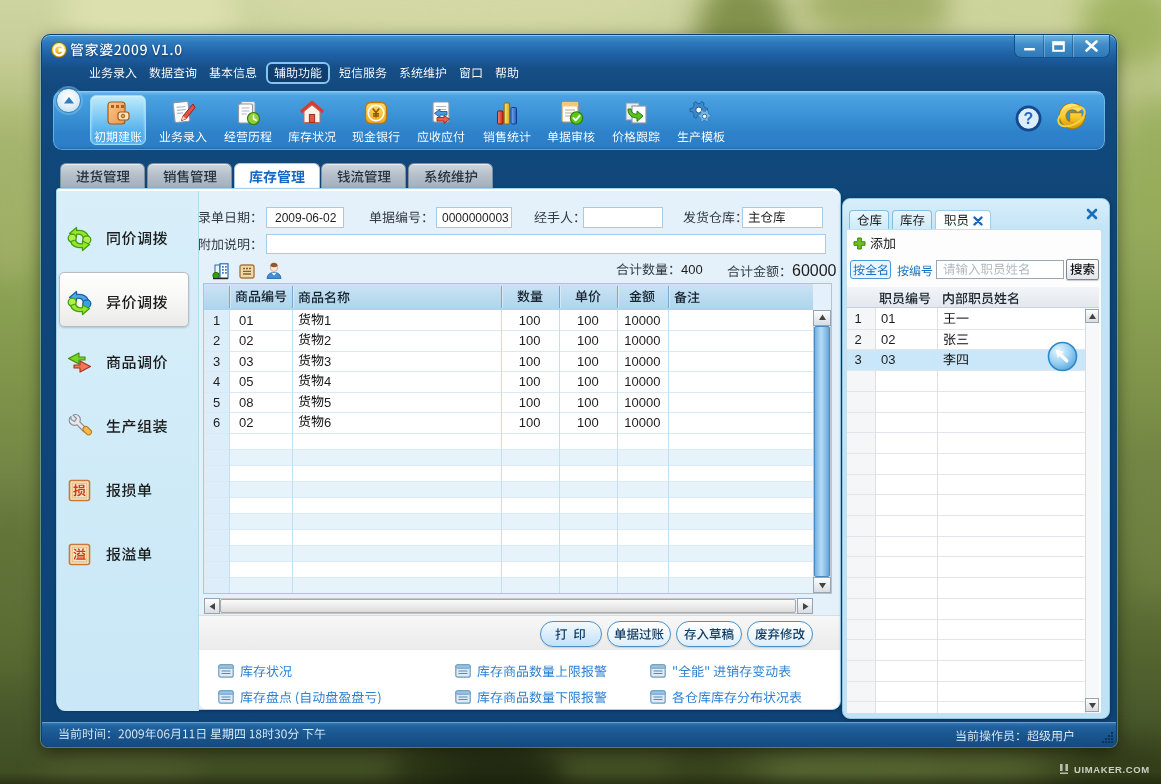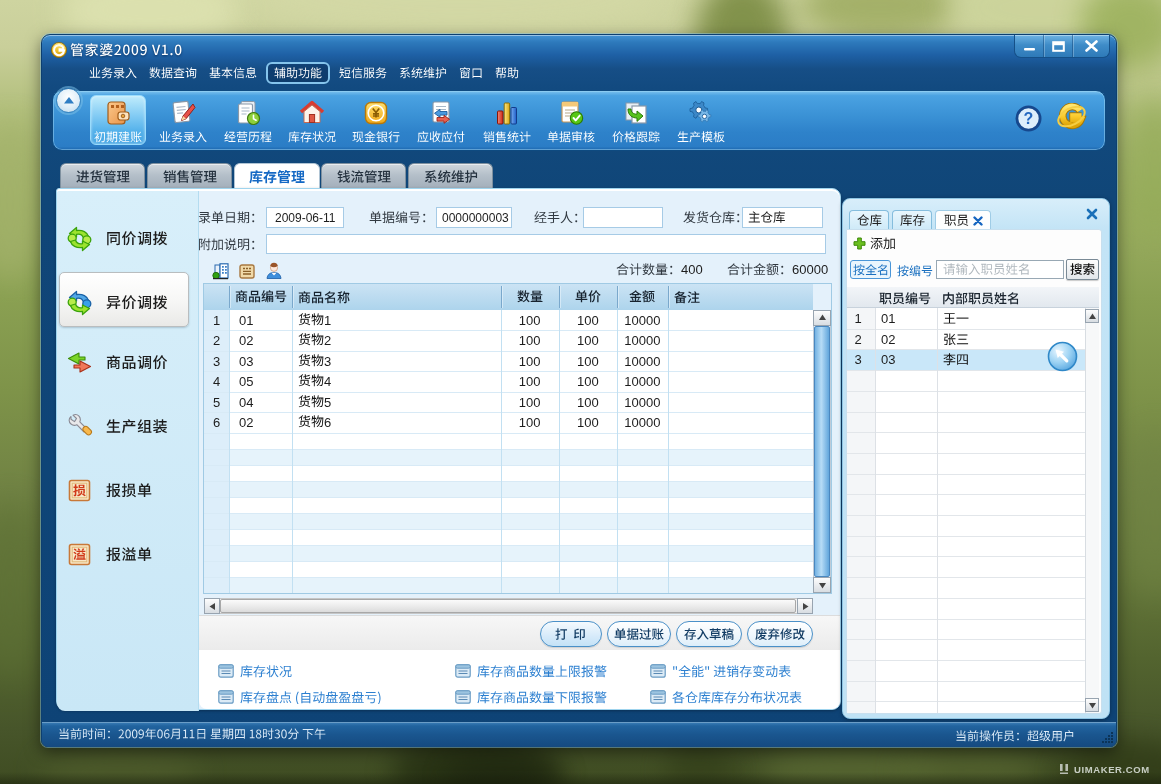--- a/index.html
+++ b/index.html
@@ -808,21 +808,21 @@
 <div class="a" style="left:198px;top:237px"><svg width="65.0" height="13.0" viewBox="0 -86 500 100" fill="#323a42" preserveAspectRatio="none">
       <g transform="scale(1,-1)">
         <use href="#g109" x="0"></use>
         <use href="#g110" x="100"></use>
         <use href="#g111" x="200"></use>
         <use href="#g112" x="300"></use>
         <use href="#g101" x="400"></use>
       </g>
     </svg></div>
 <div class="a inp" style="left:266px;top:207px;width:78px;height:21px">
-    <span class="num" style="margin-left:3px">2009-06-11</span>
+    <span class="num" style="margin-left:3px">2009-06-02</span>
   </div>
 <div class="a inp" style="left:436px;top:207px;width:76px;height:21px">
     <span class="num">0000000003</span>
   </div>
 <div class="a inp" style="left:583px;top:207px;width:80px;height:21px"></div>
 <div class="a inp" style="left:742px;top:207px;width:81px;height:21px">
     <svg width="37.5" height="12.5" viewBox="0 -86 300 100" fill="#222" preserveAspectRatio="none">
       <g transform="scale(1,-1)">
         <use href="#g113" x="0"></use>
         <use href="#g108" x="100"></use>
@@ -863,21 +863,21 @@
 <div class="a" style="left:727px;top:262px;display:flex;align-items:center">
     <svg width="65.0" height="13.0" viewBox="0 -86 500 100" fill="#323a42" preserveAspectRatio="none">
       <g transform="scale(1,-1)">
         <use href="#g114" x="0"></use>
         <use href="#g56" x="100"></use>
         <use href="#g48" x="200"></use>
         <use href="#g116" x="300"></use>
         <use href="#g101" x="400"></use>
       </g>
     </svg>
-    <span class="num" style="font-size:13px">60000</span>
+    <span class="num" style="font-size:16px">60000</span>
   </div>
 <div class="a" style="left:203px;top:283px;width:629px;height:311px;border:1px solid #a0cae4"></div>
 <div class="a" style="left:204px;top:284px;width:609px;height:25.5px;background:linear-gradient(180deg,#cbe3f4,#add4ec)"></div>
 <div class="a" style="left:229px;top:286px;width:1px;height:21.5px;background:#7aa8cc"></div>
 <div class="a" style="left:230px;top:286px;width:1px;height:21.5px;background:#e8f4fc;opacity:.6"></div>
 <div class="a" style="left:292px;top:286px;width:1px;height:21.5px;background:#7aa8cc"></div>
 <div class="a" style="left:293px;top:286px;width:1px;height:21.5px;background:#e8f4fc;opacity:.6"></div>
 <div class="a" style="left:500.5px;top:286px;width:1px;height:21.5px;background:#7aa8cc"></div>
 <div class="a" style="left:501.5px;top:286px;width:1px;height:21.5px;background:#e8f4fc;opacity:.6"></div>
 <div class="a" style="left:558.7px;top:286px;width:1px;height:21.5px;background:#7aa8cc"></div>
@@ -1013,21 +1013,21 @@
         <use href="#g107" x="0"></use>
         <use href="#g127" x="100"></use>
       </g>
     </svg>
     <span class="num" style="font-size:13px">4</span>
   </div>
 <div class="a num" style="left:500.5px;top:374px;width:58.2px;text-align:center;font-size:13px">100</div>
 <div class="a num" style="left:558.7px;top:374px;width:58.2px;text-align:center;font-size:13px">100</div>
 <div class="a num" style="left:616.9px;top:374px;width:50.9px;text-align:center;font-size:13px">10000</div>
 <div class="a num" style="left:204px;top:394.5px;width:25px;text-align:center;font-size:13px">5</div>
-<div class="a num" style="left:239px;top:394.5px;font-size:13px">04</div>
+<div class="a num" style="left:239px;top:394.5px;font-size:13px">08</div>
 <div class="a" style="left:298px;top:394.5px;display:flex">
     <svg width="26.0" height="13.0" viewBox="0 -86 200 100" fill="#111" preserveAspectRatio="none">
       <g transform="scale(1,-1)">
         <use href="#g107" x="0"></use>
         <use href="#g127" x="100"></use>
       </g>
     </svg>
     <span class="num" style="font-size:13px">5</span>
   </div>
 <div class="a num" style="left:500.5px;top:394.5px;width:58.2px;text-align:center;font-size:13px">100</div>

